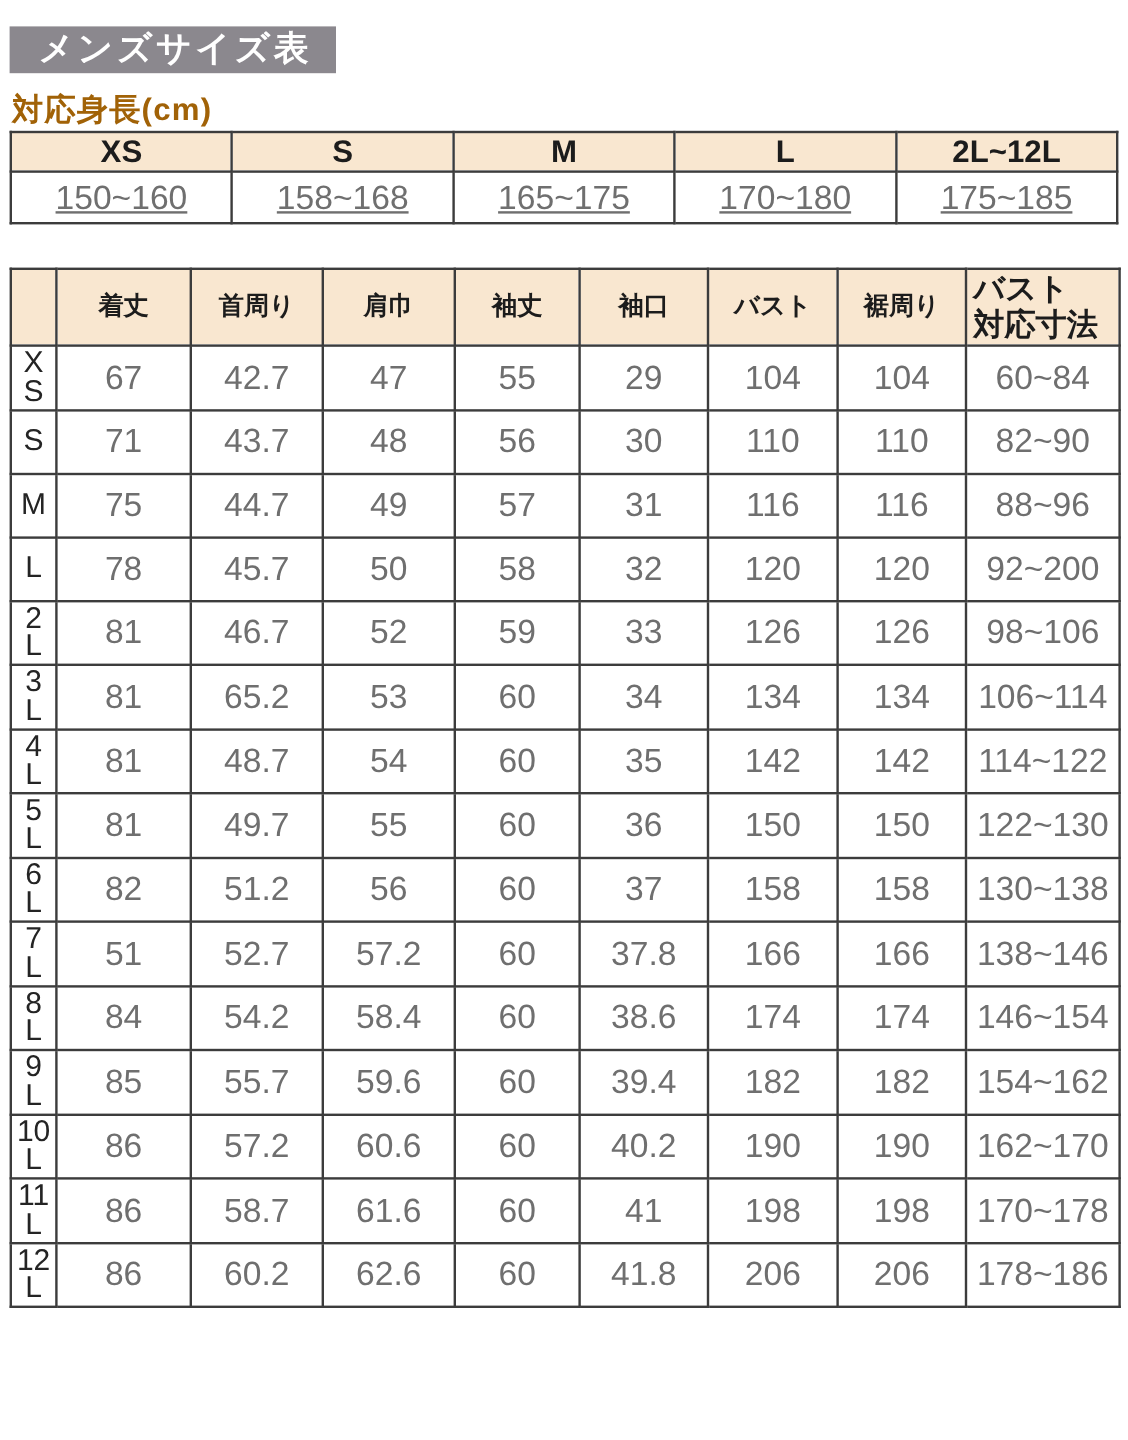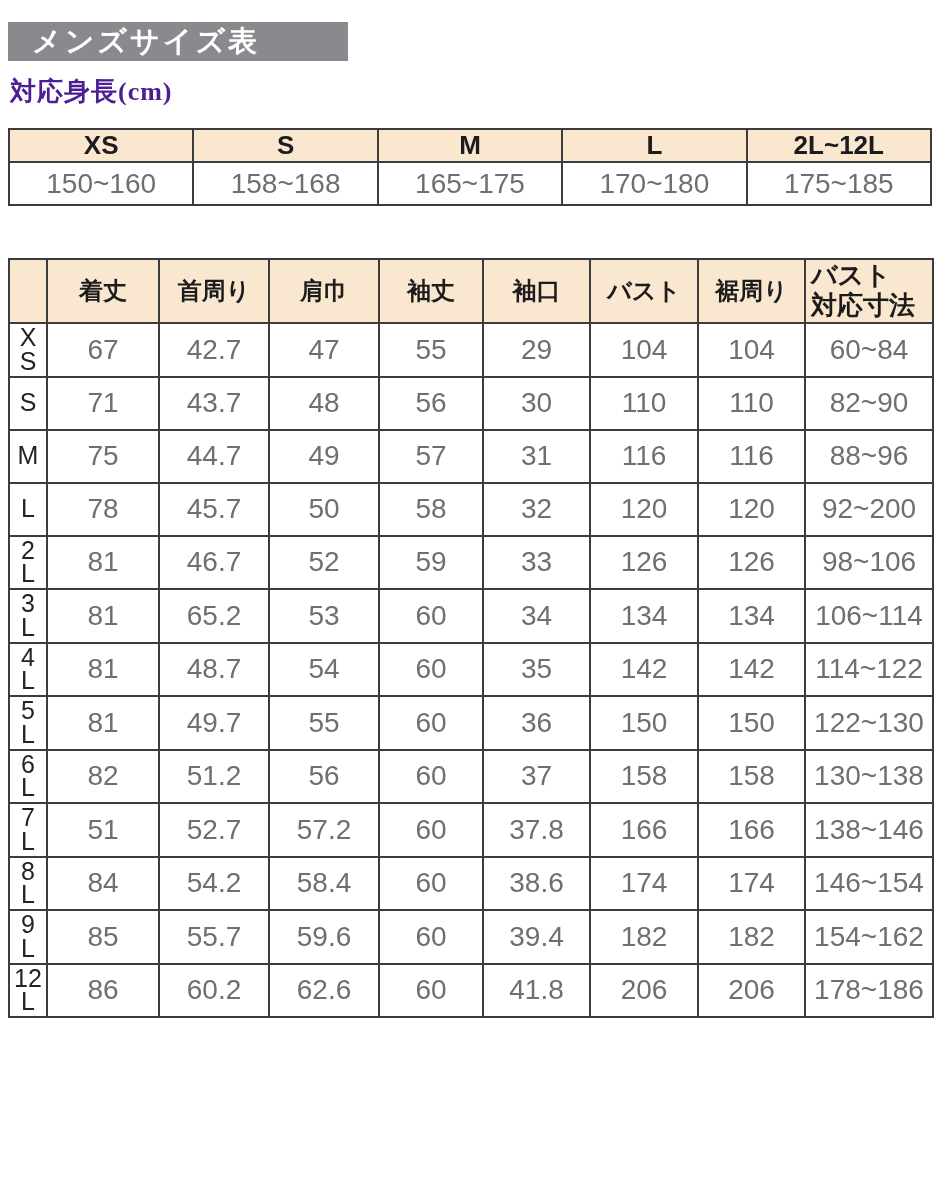--- a/index.html
+++ b/index.html
@@ -12,68 +12,68 @@
   *{box-sizing:border-box;}
   body{
     margin:0;
     width:940px;
     height:1200px;
     background:#ffffff;
     font-family:"Liberation Sans","DejaVu Sans",sans-serif;
   }
   .page{padding:22px 8px 0 8px;}
   .title-bar{
-    width:340px;
+    width:272px;
     height:39px;
     background:var(--title-bar-bg);
     color:#ffffff;
     font-size:29px;
     font-weight:bold;
     line-height:39px;
     padding-left:24px;
     letter-spacing:3px;
   }
   .section-label{
-    margin:13px 0 19px 2px;
+    margin:13px 0 0 2px;
     font-size:26px;
     font-weight:bold;
-    color:#4c1d95;
+    color:#a16207;
     letter-spacing:1px;
-    font-family:Liberation Serif, serif;
   }
   table{
     border-collapse:collapse;
     table-layout:fixed;
     width:924px;
   }
   th,td{
     border:2px solid var(--border);
     text-align:center;
     vertical-align:middle;
     padding:0;
     overflow:hidden;
   }
   
-  .height-table{margin-bottom:52px;}
+  .height-table{margin-bottom:36px;}
   .height-table th{
     background:var(--header-bg);
     font-size:26px;
     font-weight:bold;
     color:#1c1c1c;
     height:32px;
   }
   .height-table td{
     font-size:28px;
     color:var(--value-text);
     height:43px;
+    text-decoration:underline;
   }
   
   .size-table thead th{
     background:var(--header-bg);
-    font-size:24px;
+    font-size:21px;
     font-weight:bold;
     color:#1c1c1c;
     height:64px;
     white-space:pre-line;
     line-height:1.15;
   }
   .size-table thead th:last-child{
     text-align:left;
     padding-left:5px;
     font-size:26px;
@@ -285,20 +285,44 @@
         <td>85</td>
         <td>55.7</td>
         <td>59.6</td>
         <td>60</td>
         <td>39.4</td>
         <td>182</td>
         <td>182</td>
         <td>154~162</td>
       </tr>
         <tr>
+        <th class="row-label">10
+L</th>
+        <td>86</td>
+        <td>57.2</td>
+        <td>60.6</td>
+        <td>60</td>
+        <td>40.2</td>
+        <td>190</td>
+        <td>190</td>
+        <td>162~170</td>
+      </tr>
+        <tr>
+        <th class="row-label">11
+L</th>
+        <td>86</td>
+        <td>58.7</td>
+        <td>61.6</td>
+        <td>60</td>
+        <td>41</td>
+        <td>198</td>
+        <td>198</td>
+        <td>170~178</td>
+      </tr>
+        <tr>
         <th class="row-label">12
 L</th>
         <td>86</td>
         <td>60.2</td>
         <td>62.6</td>
         <td>60</td>
         <td>41.8</td>
         <td>206</td>
         <td>206</td>
         <td>178~186</td>

